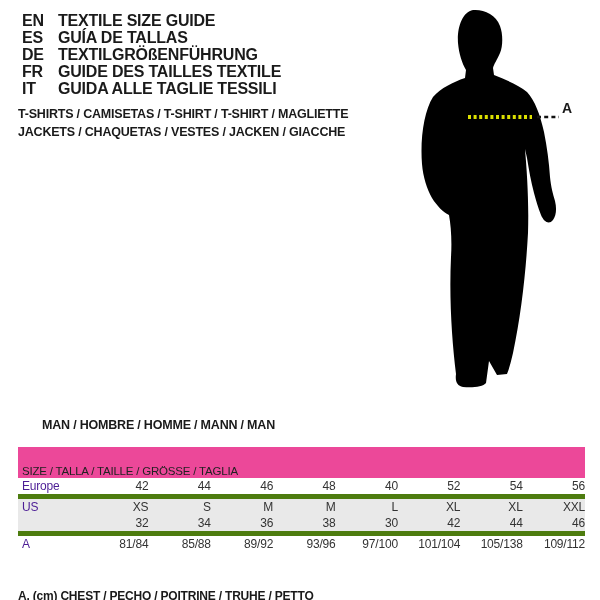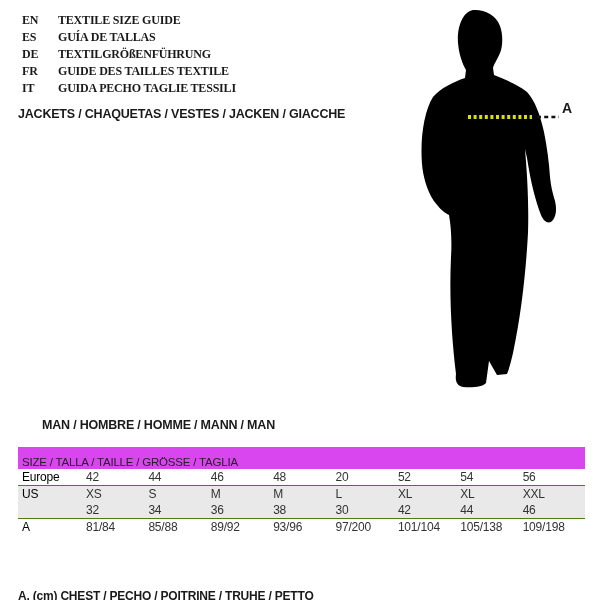--- a/index.html
+++ b/index.html
@@ -4,39 +4,39 @@
 <title>Textile Size Guide</title>
 <style>
   html,body{margin:0;padding:0;}
   body{
     width:600px;height:600px;position:relative;background:#ffffff;
     font-family:"Liberation Sans",sans-serif;color:#1a1a1a;overflow:hidden;
     letter-spacing:-0.2px;
   }
   
   .lang-list{position:absolute;left:22px;top:12px;}
-  .lang-row{display:flex;height:17px;line-height:17px;font-weight:700;font-size:12px;font-family:Liberation Serif, serif;}
+  .lang-row{display:flex;height:17px;line-height:17px;font-weight:700;font-size:16px;}
   .lang-row .code{width:36px;}
   
   .cat-list{position:absolute;left:18px;top:105px;}
   .cat-line{height:18px;line-height:18px;font-weight:700;font-size:12.5px;}
   
   .figure-wrap{position:absolute;left:405px;top:0;width:195px;height:400px;}
   .figure-wrap svg{display:block;}
   .measure-label{position:absolute;left:157px;top:100px;font-weight:700;font-size:14px;}
   
   .section-title{position:absolute;left:18px;top:418px;font-weight:700;font-size:12.5px;padding-left:24px;}
   
   .size-table{position:absolute;left:18px;top:447px;width:567px;border-collapse:collapse;table-layout:fixed;}
-  .size-table caption{caption-side:top;text-align:left;background:#d946ef;height:14px;line-height:14px;
-    font-size:11.5px;padding:8px 0 0 4px;color:#222;}
-  .size-table td{height:16px;font-size:12px;text-align:left;padding:0;vertical-align:middle;color:#333;}
-  .size-table td.rowlabel{text-align:left;padding-left:4px;width:64px;color:#000000;}
+  .size-table caption{caption-side:top;text-align:left;background:#ec4899;height:14px;line-height:14px;
+    font-size:11.5px;padding:17px 0 0 4px;color:#222;}
+  .size-table td{height:16px;font-size:12px;text-align:right;padding:0;vertical-align:middle;color:#333;}
+  .size-table td.rowlabel{text-align:left;padding-left:4px;width:64px;color:#4c1d95;}
   .size-table tr.shaded td{background:#e9e9e9;}
-  .size-table tr.line-top td{border-top:1px solid #4d7c0f;}
+  .size-table tr.line-top td{border-top:5px solid #4d7c0f;}
   
   .footnote{position:absolute;left:18px;top:546px;font-weight:700;font-size:12px;margin-top:43px;}
 </style>
 </head>
 <body>
 
 <div class="lang-list">
     <div class="lang-row">
       <span class="code">EN</span>
       <span class="ltitle">TEXTILE SIZE GUIDE</span>
@@ -48,25 +48,26 @@
     <div class="lang-row">
       <span class="code">DE</span>
       <span class="ltitle">TEXTILGRÖßENFÜHRUNG</span>
     </div>
     <div class="lang-row">
       <span class="code">FR</span>
       <span class="ltitle">GUIDE DES TAILLES TEXTILE</span>
     </div>
     <div class="lang-row">
       <span class="code">IT</span>
-      <span class="ltitle">GUIDA PECHO TAGLIE TESSILI</span>
+      <span class="ltitle">GUIDA ALLE TAGLIE TESSILI</span>
     </div>
   </div>
 
 <div class="cat-list">
+    <div class="cat-line">T-SHIRTS / CAMISETAS / T-SHIRT / T-SHIRT / MAGLIETTE</div>
     <div class="cat-line">JACKETS / CHAQUETAS / VESTES / JACKEN / GIACCHE</div>
   </div>
 
 <div class="figure-wrap">
   <svg width="195" height="400" viewBox="405 0 195 400" aria-hidden="true">
     <path fill="#000000" d="
       M 473 10
       C 483 9 496 14 500 26
       C 503 34 503 46 500 53
       C 497 60 494 64 493 68
@@ -107,21 +108,21 @@
 
 <table class="size-table">
   <caption>SIZE / TALLA / TAILLE / GRÖSSE / TAGLIA</caption>
   <tbody>
       <tr class="">
         <td class="rowlabel">Europe</td>
         <td>42</td>
         <td>44</td>
         <td>46</td>
         <td>48</td>
-        <td>20</td>
+        <td>40</td>
         <td>52</td>
         <td>54</td>
         <td>56</td>
       </tr>
       <tr class="shaded line-top">
         <td class="rowlabel">US</td>
         <td>XS</td>
         <td>S</td>
         <td>M</td>
         <td>M</td>
@@ -140,21 +141,21 @@
         <td>42</td>
         <td>44</td>
         <td>46</td>
       </tr>
       <tr class=" line-top">
         <td class="rowlabel">A</td>
         <td>81/84</td>
         <td>85/88</td>
         <td>89/92</td>
         <td>93/96</td>
-        <td>97/200</td>
+        <td>97/100</td>
         <td>101/104</td>
         <td>105/138</td>
-        <td>109/198</td>
+        <td>109/112</td>
       </tr>
     </tbody>
 </table>
 
 <div class="footnote">A. (cm) CHEST / PECHO / POITRINE / TRUHE / PETTO</div>
 
 </body></html>

